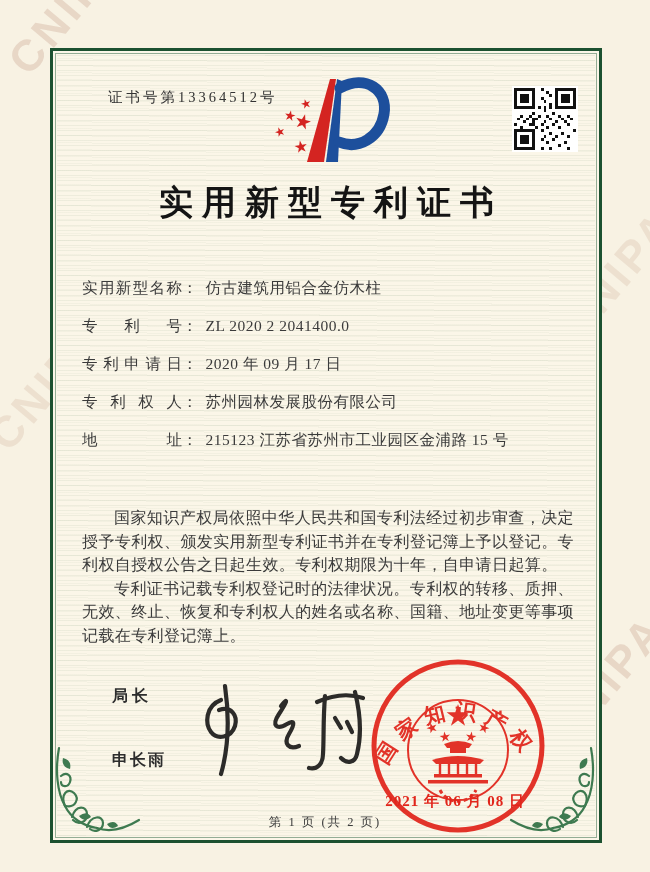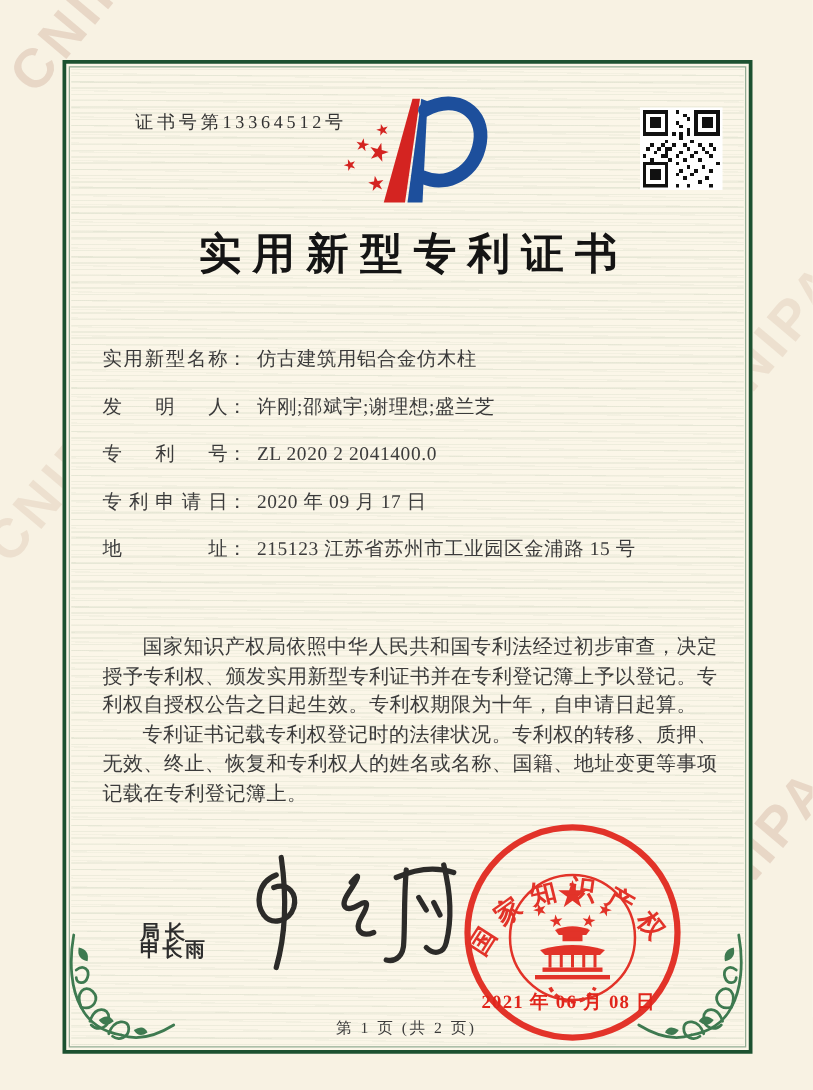--- a/index.html
+++ b/index.html
@@ -31,21 +31,21 @@
   .flabel { display:inline-block; width:100px; text-align:justify; text-align-last:justify; }
   .fcolon { display:inline-block; margin-right:8px; }
   .fvalue { letter-spacing:0.5px; }
   .grant-a { display:inline-block; width:263px; }
 
   
   .paras { position:absolute; left:82px; top:506px; width:492px; font-size:16px; line-height:23.5px; text-align:justify; color:#3b3b3b; }
   .paras p { text-indent:2em; letter-spacing:0.4px; }
 
   
-  .signer-title { position:absolute; left:112px; top:736px; font-family:"Liberation Sans",sans-serif; font-weight:bold; font-size:16px; letter-spacing:4px; color:#2d2d2d; }
+  .signer-title { position:absolute; left:112px; top:686px; font-family:"Liberation Sans",sans-serif; font-weight:bold; font-size:16px; letter-spacing:4px; color:#2d2d2d; }
   .signer-name  { position:absolute; left:112px; top:750px; font-family:"Liberation Sans",sans-serif; font-weight:bold; font-size:16px; letter-spacing:2px; color:#2d2d2d; }
   .signature { position:absolute; left:183px; top:680px; width:190px; height:110px; }
 
   
   .seal { position:absolute; left:368px; top:656px; width:180px; height:180px; }
   .seal-date { position:absolute; left:340px; top:792px; width:230px; text-align:center; color:#e1251b; font-weight:bold; font-size:15px; letter-spacing:1px; white-space:nowrap; }
 
   
   .orn { position:absolute; width:95px; height:95px; }
   .orn-l { left:51px; top:746px; }
@@ -191,27 +191,27 @@
   </svg>
 </div>
 
 <div class="title">实用新型专利证书</div>
 
 <div class="fields">
   <div class="frow">
     <span class="flabel">实用新型名称</span><span class="fcolon">：</span><span class="fvalue">仿古建筑用铝合金仿木柱</span>
   </div>
   <div class="frow">
-    <span class="flabel">发明人</span><span class="fcolon">：</span><span class="fvalue">许刚;邵斌宇;谢理想;盛兰芝</span>
-  </div>
-  <div class="frow">
     <span class="flabel">专利号</span><span class="fcolon">：</span><span class="fvalue">ZL 2020 2 2041400.0</span>
   </div>
   <div class="frow">
     <span class="flabel">专利申请日</span><span class="fcolon">：</span><span class="fvalue">2020 年 09 月 17 日</span>
+  </div>
+  <div class="frow">
+    <span class="flabel">专利权人</span><span class="fcolon">：</span><span class="fvalue">苏州园林发展股份有限公司</span>
   </div>
   <div class="frow">
     <span class="flabel">地址</span><span class="fcolon">：</span><span class="fvalue">215123 江苏省苏州市工业园区金浦路 15 号</span>
   </div>
 </div>
 
 <div class="paras">
   <p>国家知识产权局依照中华人民共和国专利法经过初步审查，决定授予专利权、颁发实用新型专利证书并在专利登记簿上予以登记。专利权自授权公告之日起生效。专利权期限为十年，自申请日起算。</p>
   <p>专利证书记载专利权登记时的法律状况。专利权的转移、质押、无效、终止、恢复和专利权人的姓名或名称、国籍、地址变更等事项记载在专利登记簿上。</p>
 </div>

